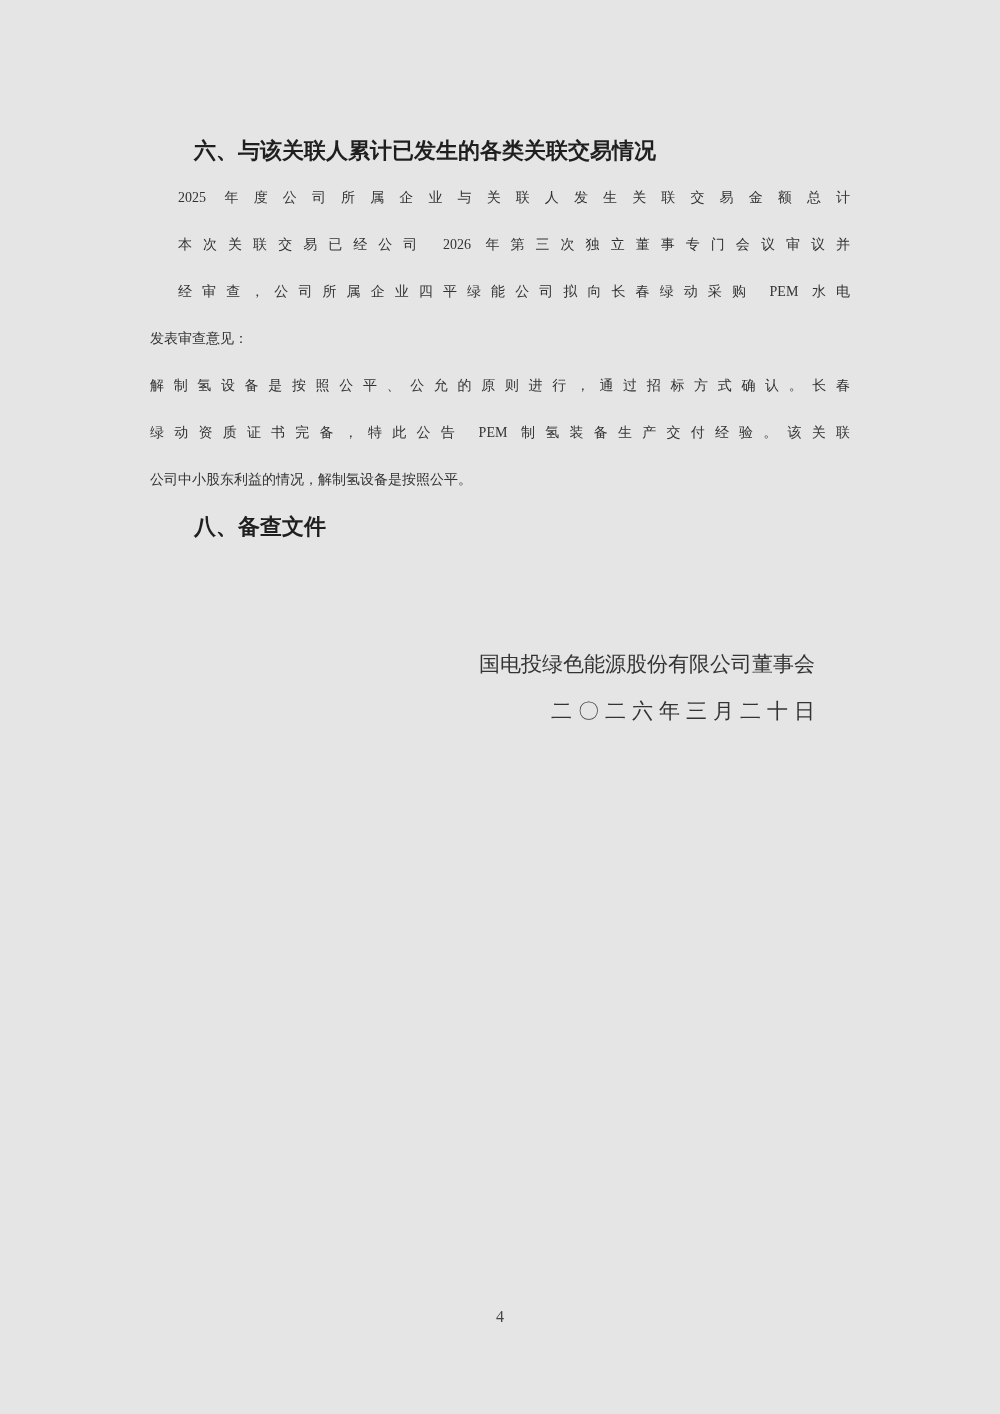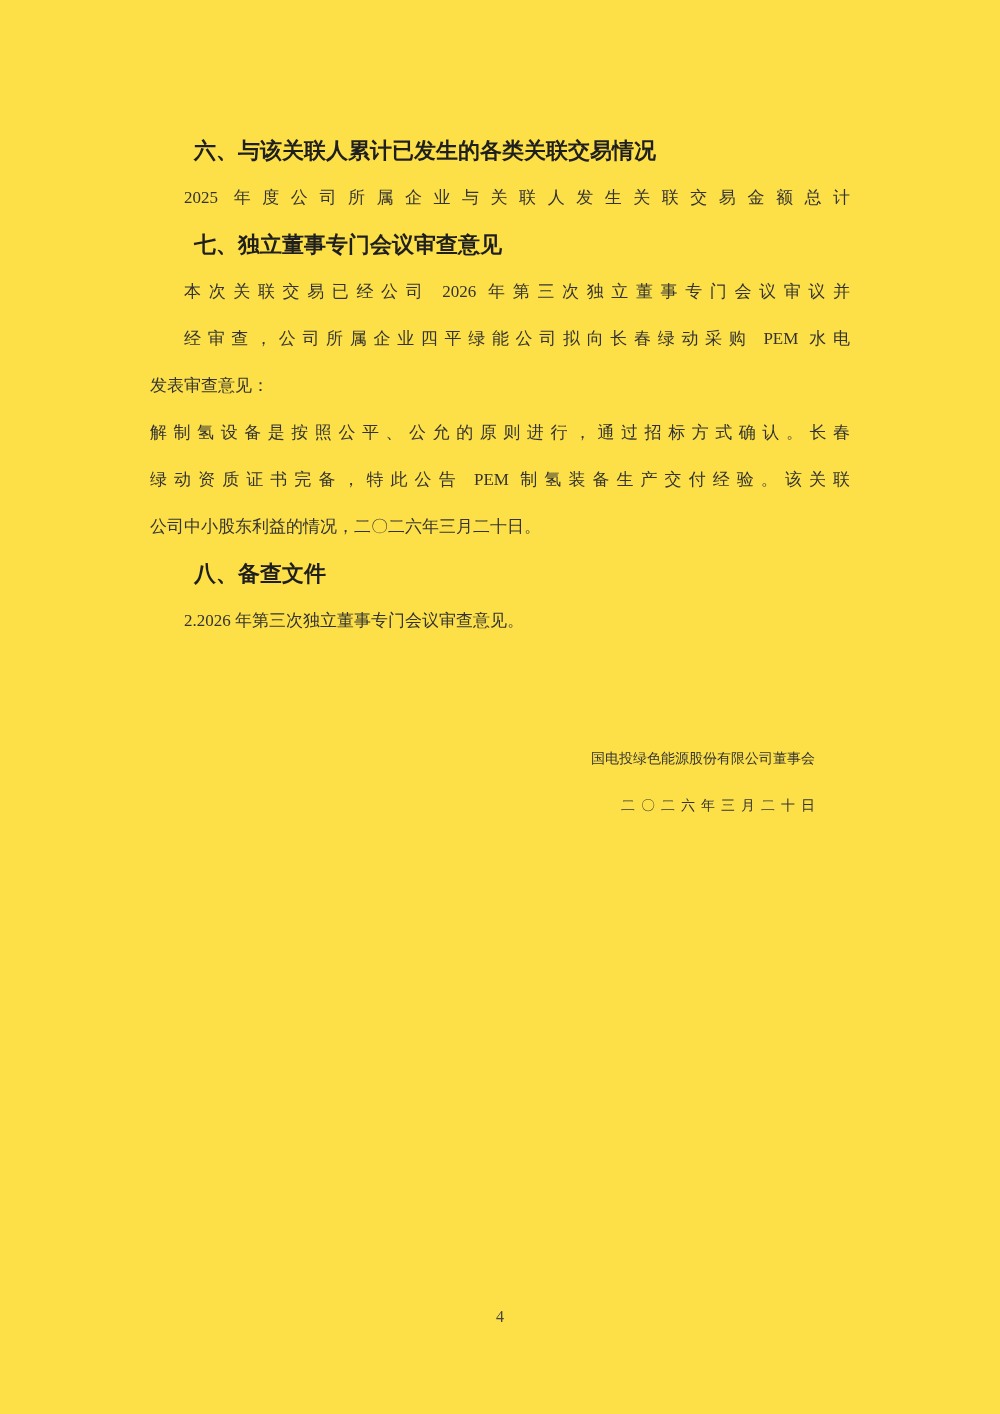--- a/index.html
+++ b/index.html
@@ -5,32 +5,32 @@
   html, body {
     margin: 0;
     padding: 0;
     background: #ffffff;
   }
   .page {
     position: relative;
     width: 1000px;
     height: 1414px;
     margin: 0 auto;
-    background: #fde047;
+    background: #e5e5e5;
     overflow: hidden;
     font-family: "Liberation Serif", "DejaVu Serif", serif;
     color: #333333;
   }
   .content {
     padding: 127px 150px 0 150px;
   }
   .line {
     height: 47px;
     line-height: 47px;
-    font-size: 17px;
+    font-size: 14px;
     color: #333333;
   }
   .heading {
     font-weight: bold;
     font-size: 22px;
     color: #1f1f1f;
     text-indent: 2em;
   }
   .indent {
     text-indent: 2em;
@@ -42,21 +42,21 @@
   .closing {
     margin-top: 47px;
     text-indent: 2em;
   }
   .signature {
     margin-top: 91px;
     margin-right: 35px;
     text-align: right;
   }
   .signature .line {
-    font-size: 14px;
+    font-size: 21px;
   }
   .sig-date {
     letter-spacing: 6px;
     margin-right: -6px;
   }
   .page-number {
     position: absolute;
     top: 1307px;
     left: 0;
     width: 100%;
@@ -68,30 +68,28 @@
 </style>
 </head>
 <body>
 
 <div class="page">
   <div class="content">
 
     <div class="line heading">六、与该关联人累计已发生的各类关联交易情况</div>
     <div class="line indent just">2025 年度公司所属企业与关联人发生关联交易金额总计</div>
 
-    <div class="line heading">七、独立董事专门会议审查意见</div>
     <div class="line indent just">本次关联交易已经公司 2026 年第三次独立董事专门会议审议并</div>
     <div class="line indent just">经审查，公司所属企业四平绿能公司拟向长春绿动采购 PEM 水电</div>
     <div class="line">发表审查意见：</div>
     <div class="line just">解制氢设备是按照公平、公允的原则进行，通过招标方式确认。长春</div>
     <div class="line just">绿动资质证书完备，特此公告 PEM 制氢装备生产交付经验。该关联</div>
-    <div class="line">公司中小股东利益的情况，二〇二六年三月二十日。</div>
+    <div class="line">公司中小股东利益的情况，解制氢设备是按照公平。</div>
 
     <div class="line heading">八、备查文件</div>
-    <div class="line indent">2.2026 年第三次独立董事专门会议审查意见。</div>
 
 
     <div class="signature">
       <div class="line">国电投绿色能源股份有限公司董事会</div>
       <div class="line sig-date">二〇二六年三月二十日</div>
     </div>
 
   </div>
 
   <div class="page-number">4</div>

